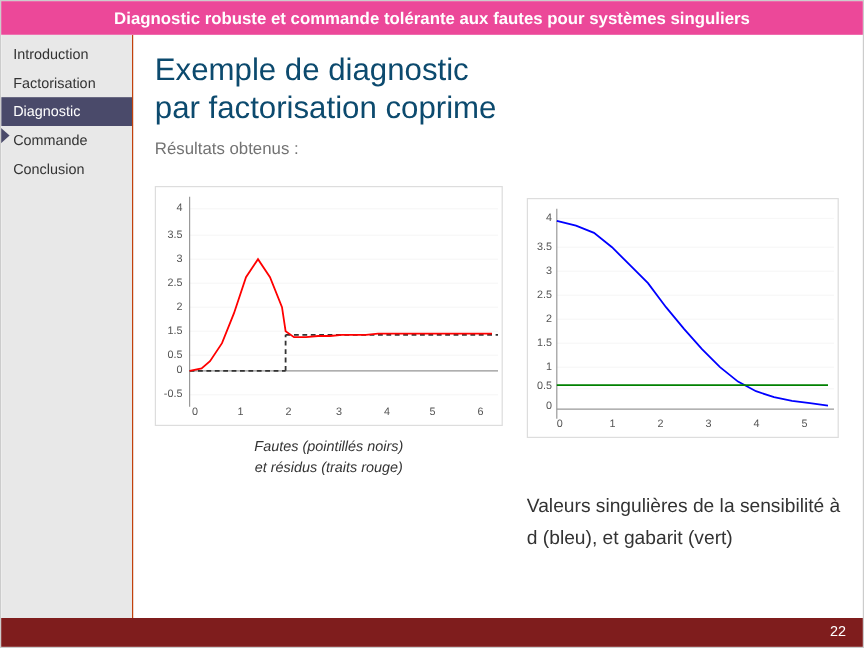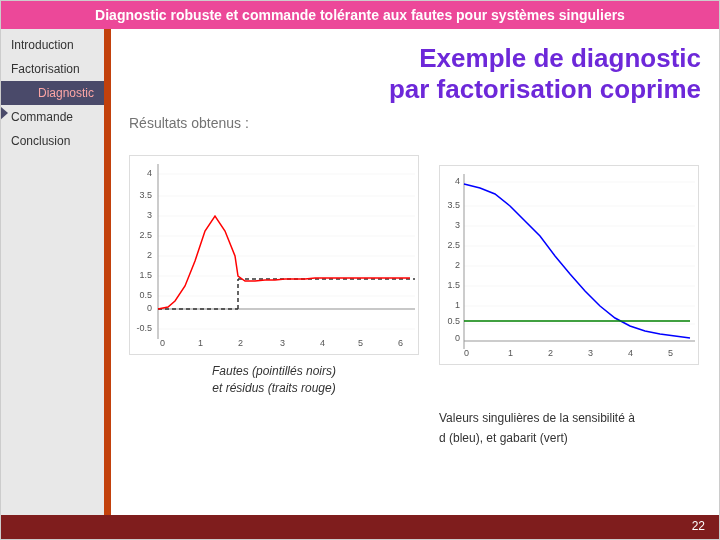--- a/index.html
+++ b/index.html
@@ -33,49 +33,48 @@
       flex: 1;
       overflow: hidden;
     }
 
     .sidebar {
       width: 110px;
       background: #e8e8e8;
       display: flex;
       flex-direction: column;
       padding: 4px 0;
-      border-right: 7px solid #c2410c;
+      border-right: 1px solid #c2410c;
       position: relative;
     }
 
     .sidebar-item {
       padding: 5px 10px;
       font-size: 12px;
       cursor: pointer;
       color: #333;
     }
 
     .sidebar-item.active {
       background: #4a4a6a;
-      color: #fca5a5;
-      text-align: right;
+      color: #ffffff;
     }
 
     .content {
       flex: 1;
       padding: 14px 18px;
       display: flex;
       flex-direction: column;
     }
 
     .slide-title {
       font-size: 26px;
-      font-weight: bold;
-      color: #6d28d9;
-      text-align: right;
+      font-weight: normal;
+      color: #0c4a6e;
+      text-align: left;
       margin-bottom: 10px;
       line-height: 1.2;
     }
 
     .results-label {
       font-size: 14px;
       color: #737373;
       margin-bottom: 24px;
     }
 
@@ -109,21 +108,21 @@
     .chart-caption {
       font-size: 12px;
       color: #333;
       text-align: center;
       margin-top: 4px;
       line-height: 1.4;
       font-style: italic;
     }
 
     .chart-caption-right {
-      font-size: 12px;
+      font-size: 16px;
       color: #333;
       line-height: 1.6;
       margin-top: 40px;
     }
 
     .footer {
       background: #7f1d1d;
       color: white;
       text-align: right;
       padding: 4px 14px;

